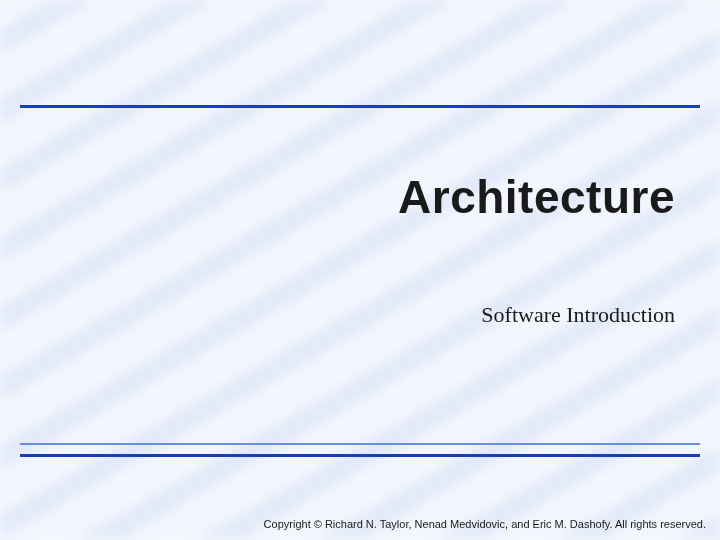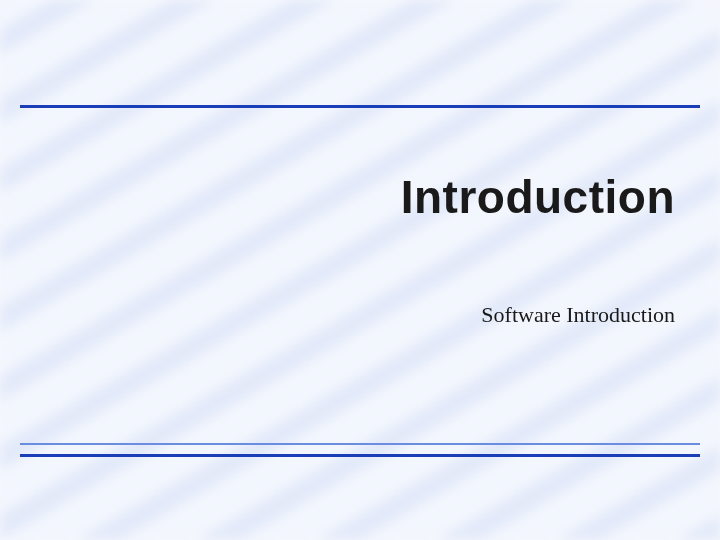--- a/index.html
+++ b/index.html
@@ -79,20 +79,21 @@
     }
   </style>
 </head>
 <body>
 
 <div class="bg-pattern"></div>
 
 <div class="slide">
   <div class="top-rule"></div>
 
-  <h1 class="title">Introduction</h1>
+  <h1 class="title">Architecture</h1>
 
   <h2 class="subtitle">Software Introduction</h2>
 
   <div class="bottom-rule-1"></div>
   <div class="bottom-rule-2"></div>
 
+  <div class="copyright">Copyright © Richard N. Taylor, Nenad Medvidovic, and Eric M. Dashofy. All rights reserved.</div>
 </div>
 
 </body></html>

